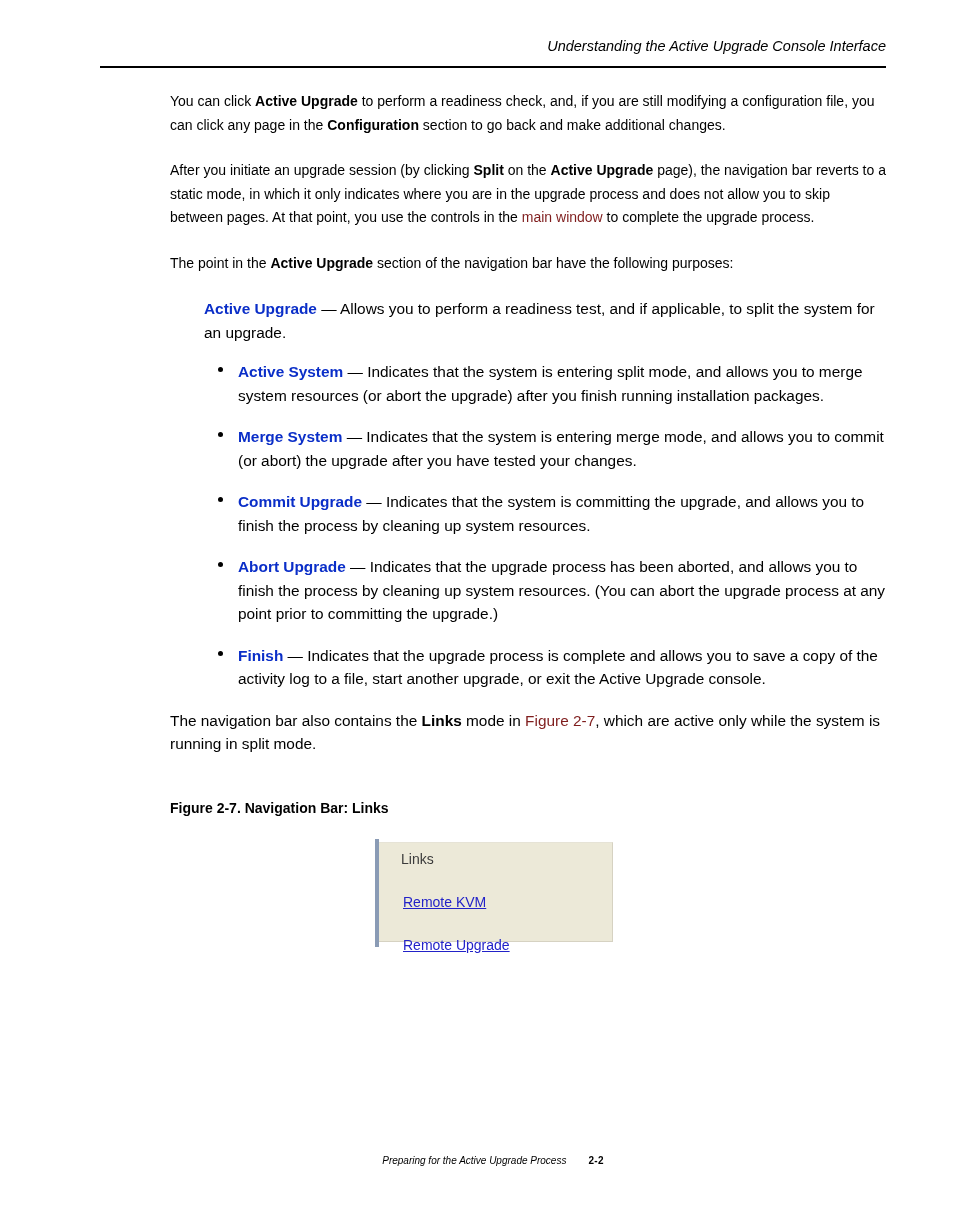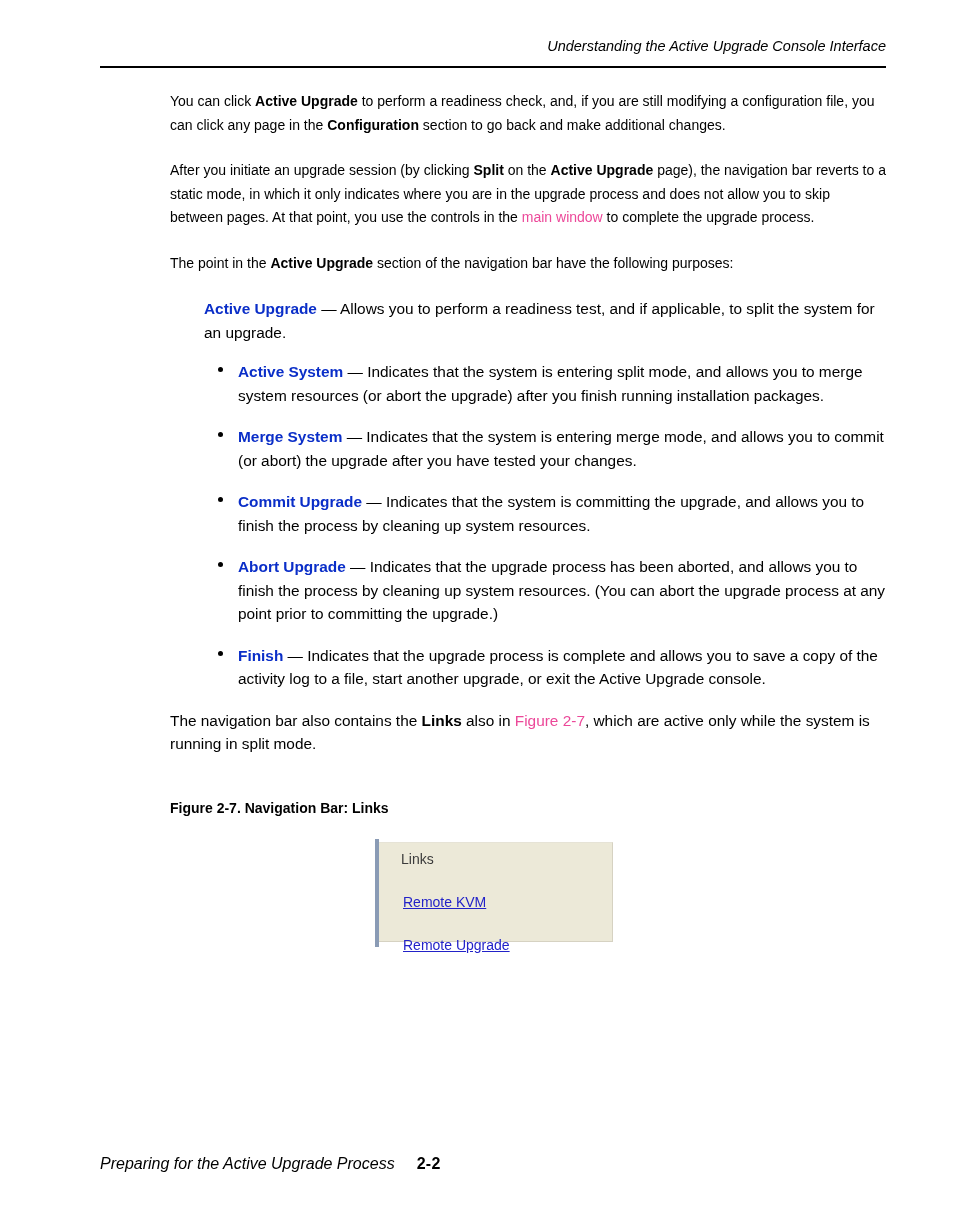--- a/index.html
+++ b/index.html
@@ -48,21 +48,21 @@
     width: 716px;
   }
   p.para {
     margin: 0 0 22px 0;
     font-size: 14px;
     line-height: 23.5px;
     text-align: left;
   }
   b { font-weight: bold; }
   .link {
-    color: #ec4899;
+    color: #7f1d1d;
   }
   .blue-bold {
     color: #0a2ec8;
     font-weight: bold;
   }
   .indent-block {
     margin: 0 0 16px 34px;
     font-size: 15.4px;
     line-height: 23.5px;
   }
@@ -135,22 +135,22 @@
     margin: 16px 0 11px 6px;
     display: inline-block;
   }
   .links-row { display: block; }
   
   .footer {
     position: absolute;
     left: 100px;
     top: 1155px;
     width: 786px;
-    text-align: left;
-    font-size: 16px;
+    text-align: center;
+    font-size: 10px;
     font-style: italic;
   }
   .footer .pagenum {
     font-style: normal;
     font-weight: bold;
     margin-left: 22px;
     letter-spacing: 0.3px;
   }
 </style>
 </head>
@@ -172,21 +172,21 @@
     <div class="indent-block"><span class="blue-bold">Active Upgrade</span><span> — Allows you to perform a readiness test, and if applicable, to split the system for an upgrade.</span></div>
 
     <ul class="bullets">
       <li><span class="dot"></span><span class="blue-bold">Active System</span><span> — Indicates that the system is entering split mode, and allows you to merge system resources (or abort the upgrade) after you finish running installation packages.</span></li>
       <li><span class="dot"></span><span class="blue-bold">Merge System</span><span> — Indicates that the system is entering merge mode, and allows you to commit (or abort) the upgrade after you have tested your changes.</span></li>
       <li><span class="dot"></span><span class="blue-bold">Commit Upgrade</span><span> — Indicates that the system is committing the upgrade, and allows you to finish the process by cleaning up system resources.</span></li>
       <li><span class="dot"></span><span class="blue-bold">Abort Upgrade</span><span> — Indicates that the upgrade process has been aborted, and allows you to finish the process by cleaning up system resources. (You can abort the upgrade process at any point prior to committing the upgrade.)</span></li>
       <li><span class="dot"></span><span class="blue-bold">Finish</span><span> — Indicates that the upgrade process is complete and allows you to save a copy of the activity log to a file, start another upgrade, or exit the Active Upgrade console.</span></li>
     </ul>
 
-    <p class="para-after-list"><span>The navigation bar also contains the </span><b>Links</b><span> also in </span><span class="link">Figure 2-7</span><span>, which are active only while the system is running in split mode.</span></p>
+    <p class="para-after-list"><span>The navigation bar also contains the </span><b>Links</b><span> mode in </span><span class="link">Figure 2-7</span><span>, which are active only while the system is running in split mode.</span></p>
 
     <div class="figure-caption">Figure 2-7. Navigation Bar: Links</div>
 
     <div class="figure-wrap">
       <div class="links-panel">
         <div class="left-bar"></div>
         <div class="links-title">Links</div>
         <div class="links-row"><span class="links-item">Remote KVM</span></div>
         <div class="links-row"><span class="links-item">Remote Upgrade</span></div>
       </div>

